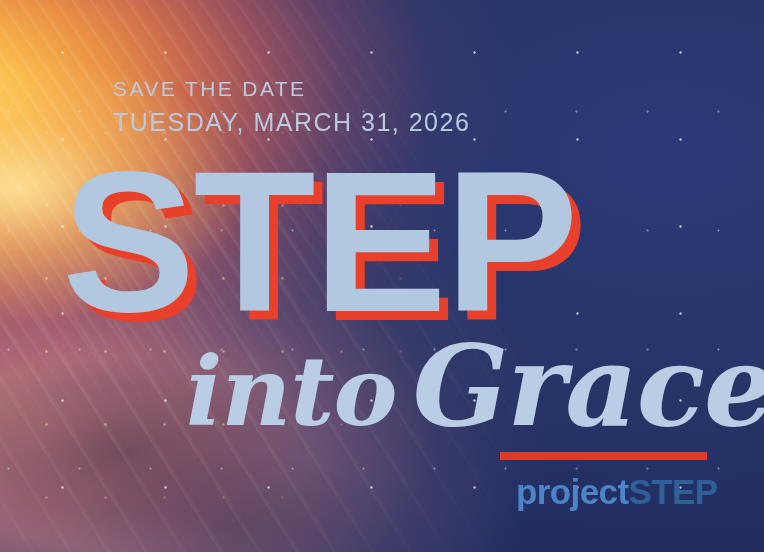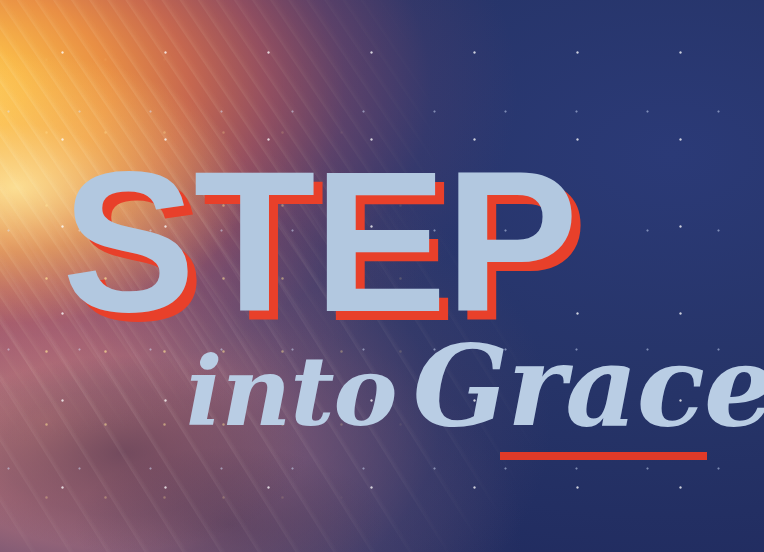--- a/index.html
+++ b/index.html
@@ -237,27 +237,34 @@
   <div class="bg-layer bg-darkcloud"></div>
   <div class="bg-layer bg-warm"></div>
   <div class="bg-layer bg-glow"></div>
   <div class="bg-layer bg-rays"></div>
   <div class="bg-layer bg-streaks"></div>
   <div class="bg-layer bg-stars"></div>
   <div class="bg-layer bg-sparks"></div>
 
   <div class="content">
 
+    <div class="save-block">
+      <div class="save-line1">SAVE THE DATE</div>
+      <div class="save-line2">TUESDAY, MARCH 31, 2026</div>
+    </div>
 
     <div class="step-wrap">
       <div class="step-word step-shadow">STEP</div>
       <div class="step-word step-face">STEP</div>
     </div>
 
     <div class="script-line">
       <span>into</span><span class="grace">Grace</span>
     </div>
 
     <div class="red-rule"></div>
 
+    <div class="logo">
+      <span class="logo-project">project</span><span class="logo-step">STEP</span>
+    </div>
 
   </div>
 </div>
 
 </body></html>

